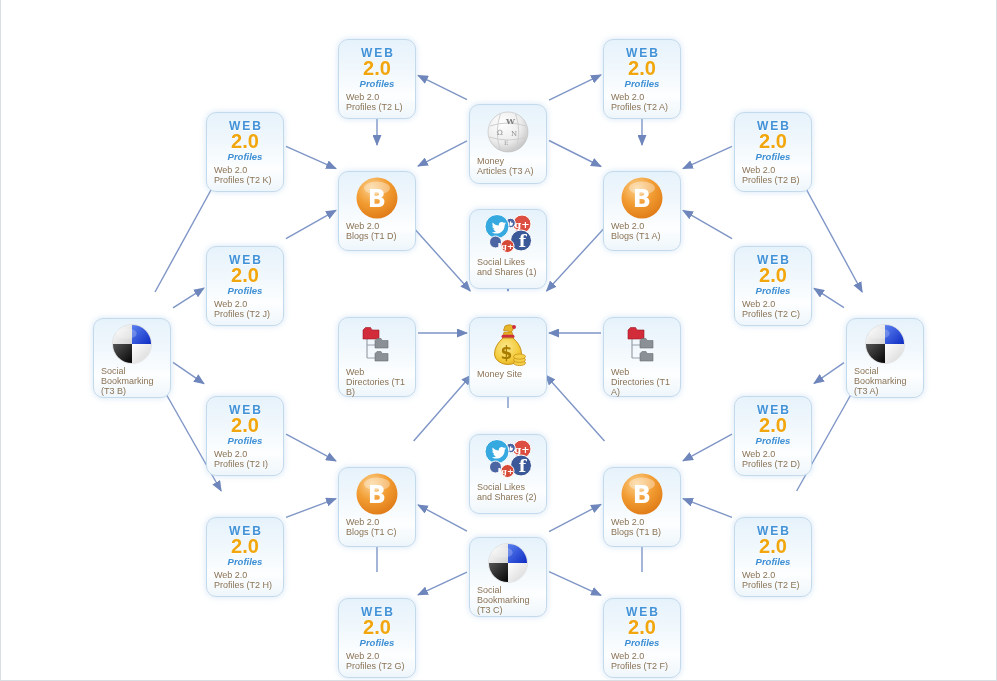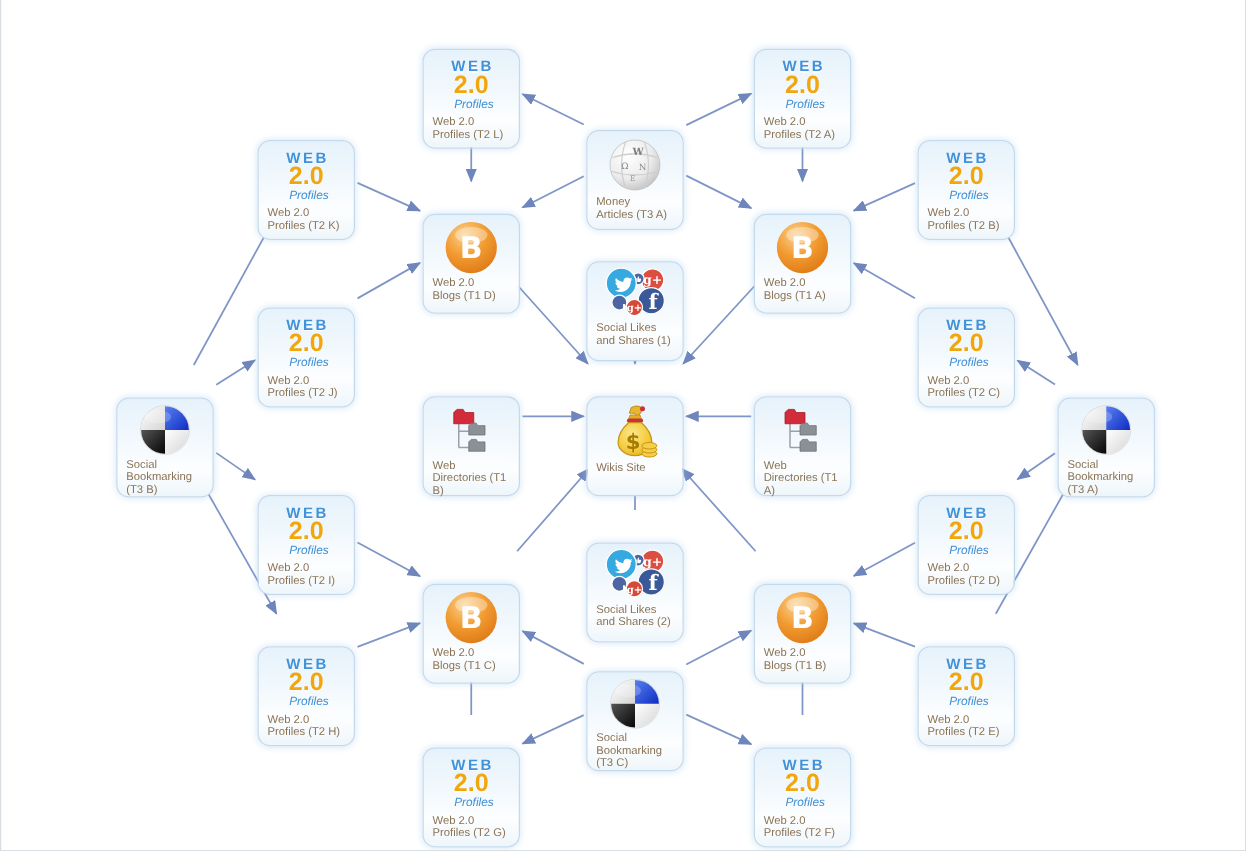--- a/index.html
+++ b/index.html
@@ -19,21 +19,21 @@
   }
   .node .icon{flex:0 0 auto;display:flex;align-items:center;justify-content:center;}
   .node .lbl{
     width:62px;text-align:left;font-size:9px;line-height:10px;color:#8b7355;
     white-space:pre-line;margin-top:1px;
   }
   
   .w20-logo{text-align:center;padding-top:3px;height:44px;}
   .w20-web{display:block;color:#4292d8;font-weight:bold;font-size:12px;line-height:12px;letter-spacing:2px;text-indent:2px;text-shadow:0 1px 0 rgba(255,255,255,0.9);}
   .w20-num{display:block;color:#f2a60d;font-weight:bold;font-size:20px;line-height:19px;text-shadow:0 1px 0 rgba(255,255,255,0.7);}
-  .w20-prof{display:block;color:#3e8fd4;font-weight:normal;font-style:italic;font-size:9.5px;line-height:11px;text-align:right;}
+  .w20-prof{display:block;color:#3e8fd4;font-weight:bold;font-style:italic;font-size:9.5px;line-height:11px;}
 </style>
 </head>
 <body>
 
 <div class="stage" id="stage">
     <svg id="edges" width="995" height="680">
       <defs>
   <marker id="arr" markerUnits="userSpaceOnUse" markerWidth="11" markerHeight="9" refX="10" refY="4.5" orient="auto">
     <path d="M0,0 L11,4.5 L0,9 Z" fill="#6e86bb"></path>
   </marker>
@@ -284,21 +284,21 @@
       <rect x="16.5" y="12.8" width="13" height="3.4" rx="1.7" fill="#cc3040"></rect>
       <path d="M18,16 q-8.5,7.5 -8.5,16 a13.5,10.5 0 0 0 27,0 q0,-8.5 -8.5,-16 z" fill="url(#gGold)" stroke="#c8931a" stroke-width="1"></path>
       <text x="21.5" y="37" text-anchor="middle" font-size="17" font-weight="bold" fill="#a87c00" font-family="DejaVu Sans, sans-serif">$</text>
       <g fill="#f5cf45" stroke="#c8931a" stroke-width="0.8">
         <ellipse cx="34.5" cy="41" rx="6" ry="2.6"></ellipse>
         <ellipse cx="34.5" cy="37.8" rx="6" ry="2.6"></ellipse>
         <ellipse cx="34.5" cy="34.6" rx="6" ry="2.6"></ellipse>
       </g>
     </svg>
       </div>
-      <div class="lbl">Wikis Site</div>
+      <div class="lbl">Money Site</div>
     </div>
     <div class="node" style="left: 602px; top: 293px;">
       <div class="icon">
     <svg width="44" height="44" viewBox="0 0 44 44">
       <path d="M12,16 L12,36 M12,23 L20,23 M12,36 L20,36" stroke="#9aa0a8" stroke-width="1.2" fill="none"></path>
       <path d="M8,8 l2.5,-2.5 h5 l1.5,2.5 h7 v9 h-16 z" fill="#d22b3a" stroke="#9c1826" stroke-width="0.6"></path>
       <path d="M20,18.5 l2,-2 h4 l1.2,2 h5.8 v7.5 h-13 z" fill="#8b8f96" stroke="#6a6e74" stroke-width="0.6"></path>
       <path d="M20,31.5 l2,-2 h4 l1.2,2 h5.8 v7.5 h-13 z" fill="#8b8f96" stroke="#6a6e74" stroke-width="0.6"></path>
     </svg>
       </div>

